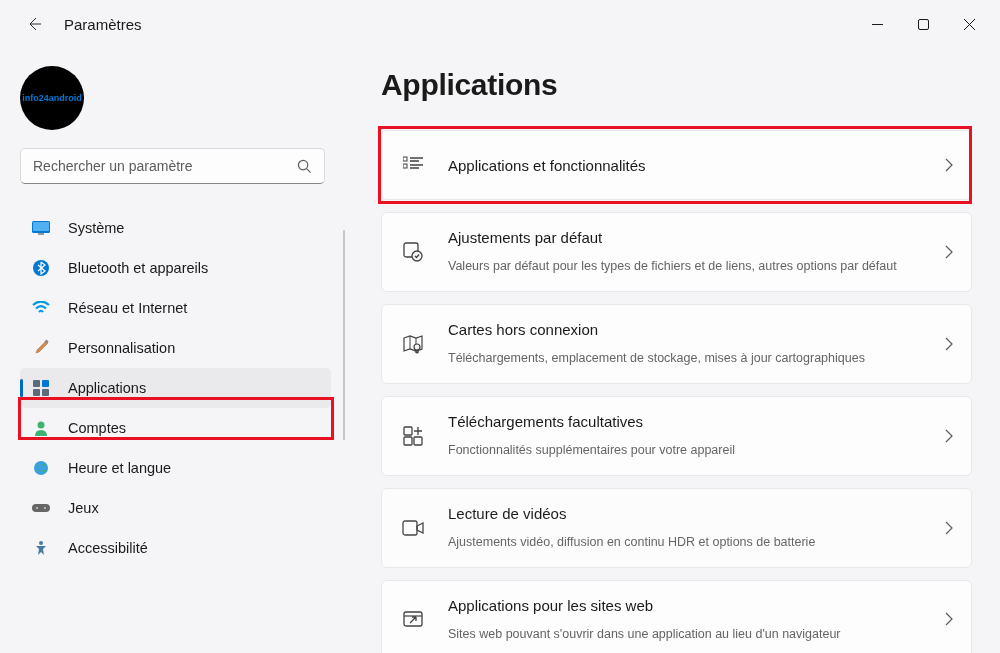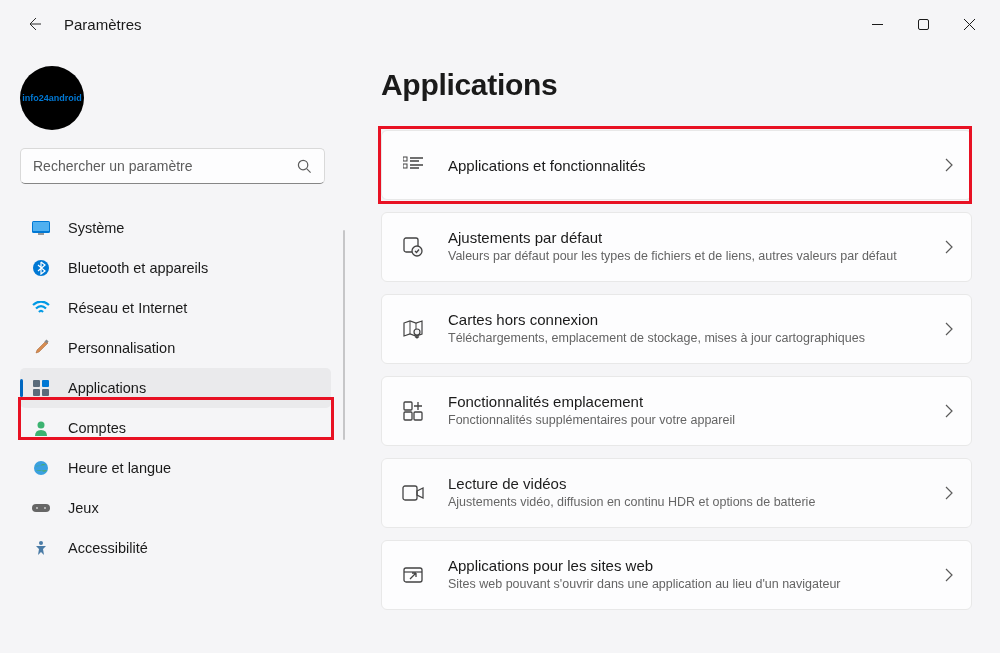--- a/index.html
+++ b/index.html
@@ -33,21 +33,21 @@
     .highlight-box-nav { position: absolute; border: 3px solid #e81123; pointer-events: none; }
 
     .scroll-indicator { position: absolute; left: 343px; top: 230px; width: 2px; height: 210px; background: #c6c6c8; border-radius: 1px; }
 
     .main { flex: 1; padding: 20px 28px 0 36px; overflow: hidden; }
     .page-title { font-size: 30px; font-weight: 600; color: #1a1a1a; margin-bottom: 28px; letter-spacing: -0.3px; }
 
     .card-list { display: flex; flex-direction: column; gap: 12px; position: relative; }
     .card { display: flex; align-items: center; background: #fdfdfe; border: 1px solid #e8e8e8; border-radius: 6px; padding: 16px 18px 16px 18px; cursor: pointer; min-height: 70px; }
     .card-icon { width: 26px; display: flex; align-items: center; justify-content: center; color: #424242; margin-right: 22px; }
-    .card-text { flex: 1; display: flex; flex-direction: column; gap: 2px; justify-content: center; }
+    .card-text { flex: 1; display: flex; flex-direction: column; gap: 12px; justify-content: center; }
     .card-title { font-size: 15px; color: #1a1a1a; font-weight: 400; }
     .card-subtitle { font-size: 12.5px; color: #646464; line-height: 1.35; }
     .card-chevron { color: #5a5a5a; }
 
     .highlight-box-card { position: absolute; border: 3px solid #e81123; pointer-events: none; }
 
     svg { display: block; }
   </style>
 </head>
 <body>
@@ -230,21 +230,21 @@
       <div class="card">
         <div class="card-icon">
           <svg width="20" height="20" viewBox="0 0 20 20">
               <rect x="1" y="1" width="14" height="14" rx="2" stroke="#424242" fill="none" stroke-width="1.3"></rect>
               <circle cx="14" cy="14" r="5" fill="#f5f5f7" stroke="#424242" stroke-width="1.3"></circle>
               <path d="M12 14 L13.5 15.5 L16 12.5" stroke="#424242" stroke-width="1.3" fill="none"></path>
             </svg>
         </div>
         <div class="card-text">
           <div class="card-title">Ajustements par défaut</div>
-          <div class="card-subtitle">Valeurs par défaut pour les types de fichiers et de liens, autres valeurs par défaut</div>
+          <div class="card-subtitle">Valeurs par défaut pour les types de fichiers et de liens, autres options par défaut</div>
         </div>
         <div class="card-chevron">
           <svg width="8" height="14" viewBox="0 0 8 14">
               <path d="M1 1 L7 7 L1 13" stroke="#5a5a5a" stroke-width="1.2" fill="none"></path>
             </svg>
         </div>
       </div>
 
       <div class="card">
         <div class="card-icon">
@@ -269,21 +269,21 @@
       <div class="card">
         <div class="card-icon">
           <svg width="20" height="20" viewBox="0 0 20 20">
               <rect x="1" y="1" width="8" height="8" rx="1" stroke="#424242" fill="none" stroke-width="1.3"></rect>
               <rect x="1" y="11" width="8" height="8" rx="1" stroke="#424242" fill="none" stroke-width="1.3"></rect>
               <rect x="11" y="11" width="8" height="8" rx="1" stroke="#424242" fill="none" stroke-width="1.3"></rect>
               <path d="M15 1 V9 M11 5 H19" stroke="#424242" stroke-width="1.3"></path>
             </svg>
         </div>
         <div class="card-text">
-          <div class="card-title">Fonctionnalités emplacement</div>
+          <div class="card-title">Téléchargements facultatives</div>
           <div class="card-subtitle">Fonctionnalités supplémentaires pour votre appareil</div>
         </div>
         <div class="card-chevron">
           <svg width="8" height="14" viewBox="0 0 8 14">
               <path d="M1 1 L7 7 L1 13" stroke="#5a5a5a" stroke-width="1.2" fill="none"></path>
             </svg>
         </div>
       </div>
 
       <div class="card" style="opacity:0.98;">

